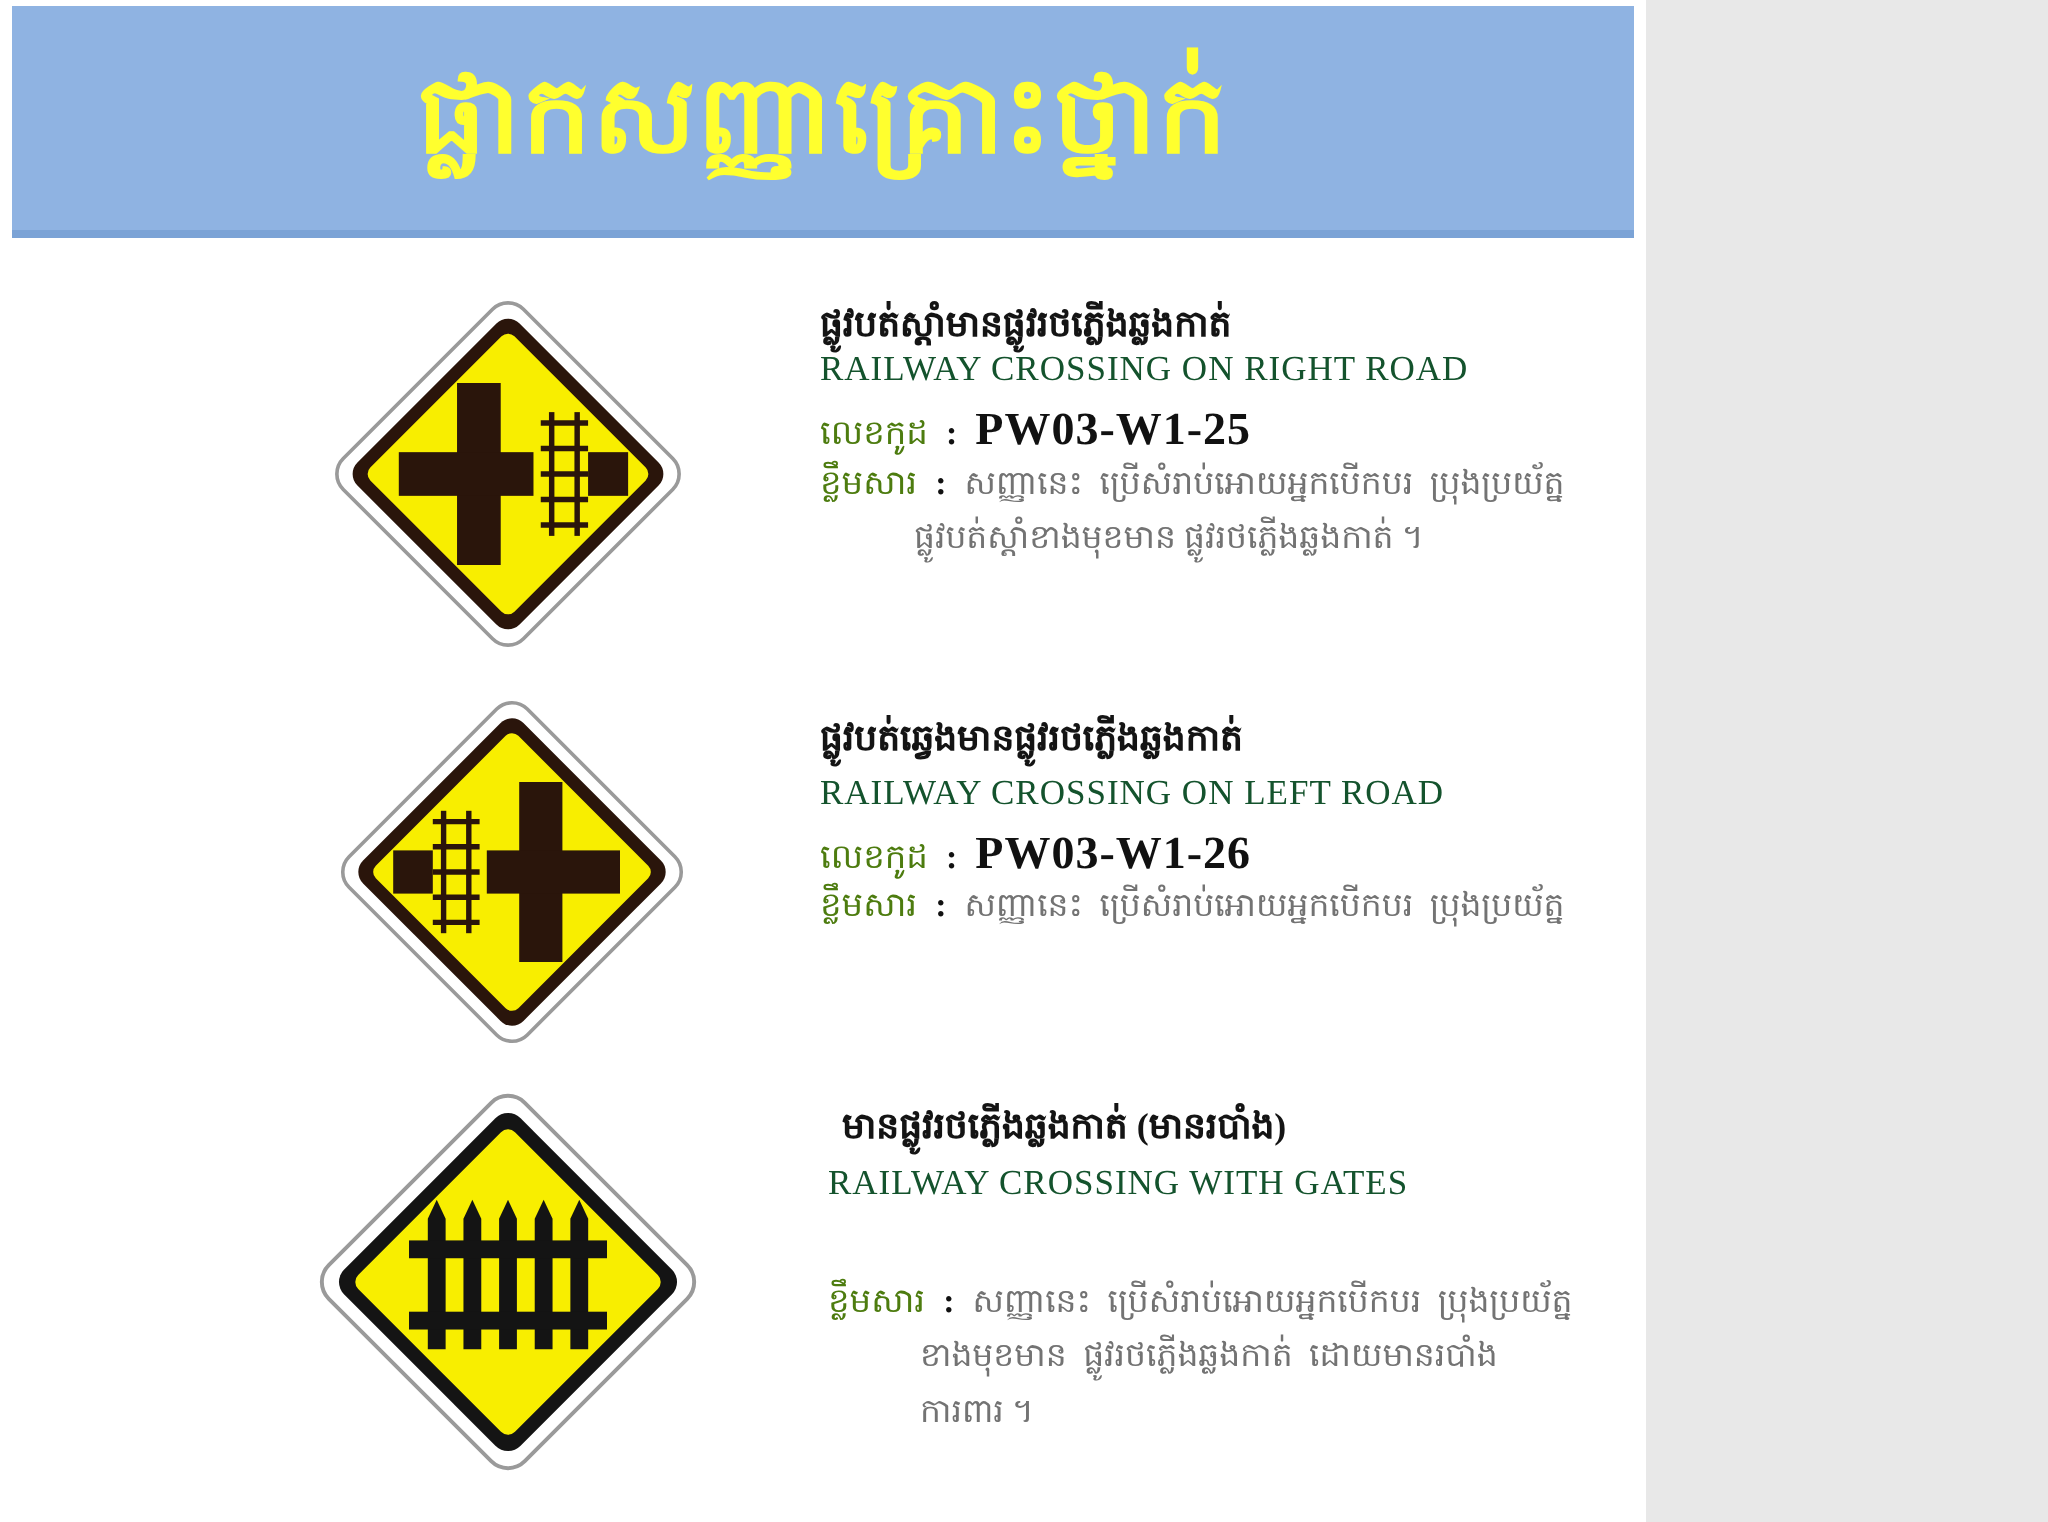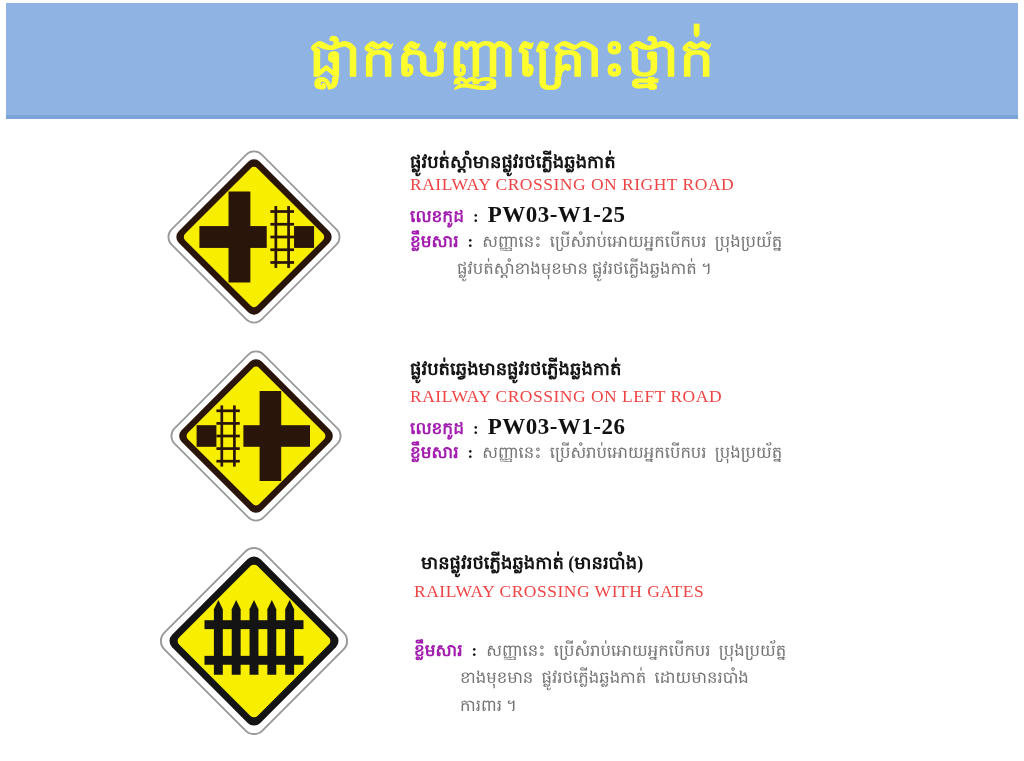--- a/index.html
+++ b/index.html
@@ -1,18 +1,18 @@
 <!DOCTYPE html>
 <html lang="km" style="--banner-bg: #8FB3E2; --banner-edge: #7BA3D6; --banner-text: #FFFF2E; --sign-yellow: #F8EE00; --sign-dark: #2A150B; --sign-black: #141414;"><head>
 <meta charset="utf-8">
 <style>
   html, body { margin: 0; padding: 0; background: #e8e8e8; }
   .page {
     position: relative;
-    width: 1024px;
+    width: 823px;
     height: 761px;
     background: #ffffff;
     overflow: hidden;
     font-family: "Liberation Serif", serif;
     color: #111111;
   }
 
   
   .banner {
     position: absolute;
@@ -31,22 +31,22 @@
     color: var(--banner-text, #FFFF2E);
     letter-spacing: 1px;
     line-height: 1.1;
     text-align: center;
   }
 
   
   .txt { position: absolute; white-space: pre-wrap; }
   .khmer { font-family: "Liberation Serif", serif; }
   .khmer-heading { font-size: 18px; font-weight: bold; color: #141414; }
-  .english-title { font-size: 17.5px; color: #ef4444; letter-spacing: 0.5px; }
-  .label { font-size: 17px; font-weight: bold; color: #a21caf; }
+  .english-title { font-size: 17.5px; color: #14532d; letter-spacing: 0.5px; }
+  .label { font-size: 17px; font-weight: normal; color: #4d7c0f; }
   .sep { font-weight: bold; margin: 0 9px; font-size: 17px; }
   .code-value { font-size: 23px; font-weight: bold; letter-spacing: 0.5px; }
   .body-text { font-size: 16.5px; color: #737373; }
 
   
   .sign { position: absolute; }
   .sign-yellow { fill: var(--sign-yellow, #F8EE00); }
   .sign-dark   { fill: var(--sign-dark, #2A150B); }
   .sign-dark-stroke { stroke: var(--sign-dark, #2A150B); }
   .sign-black  { fill: var(--sign-black, #141414); }

